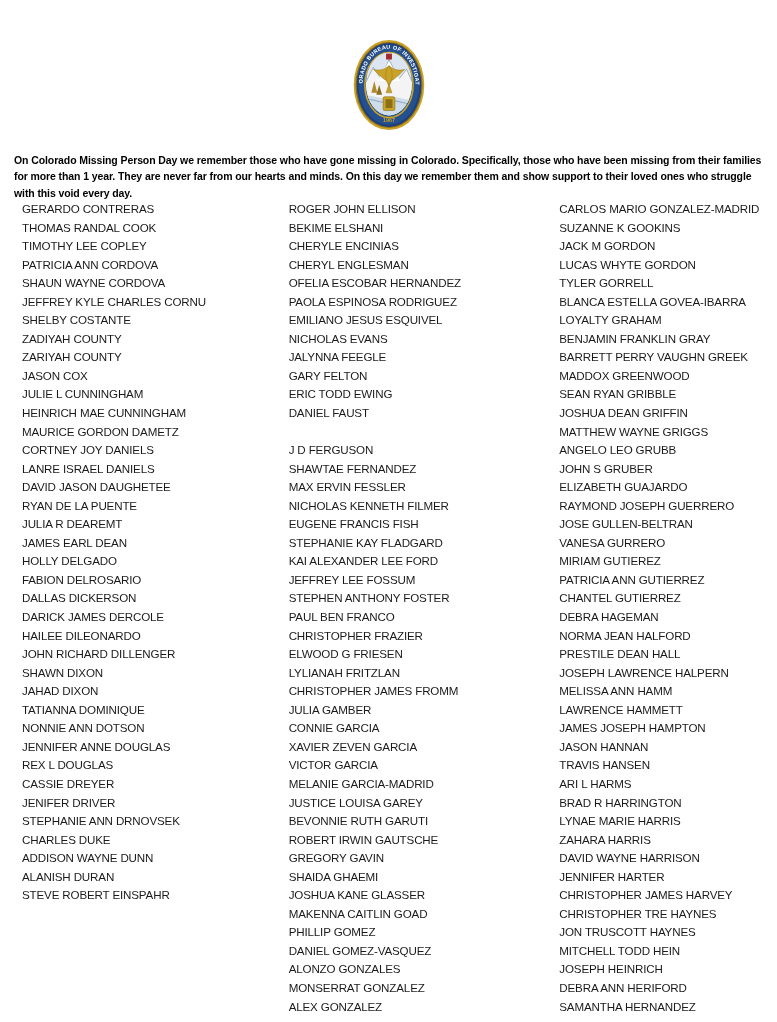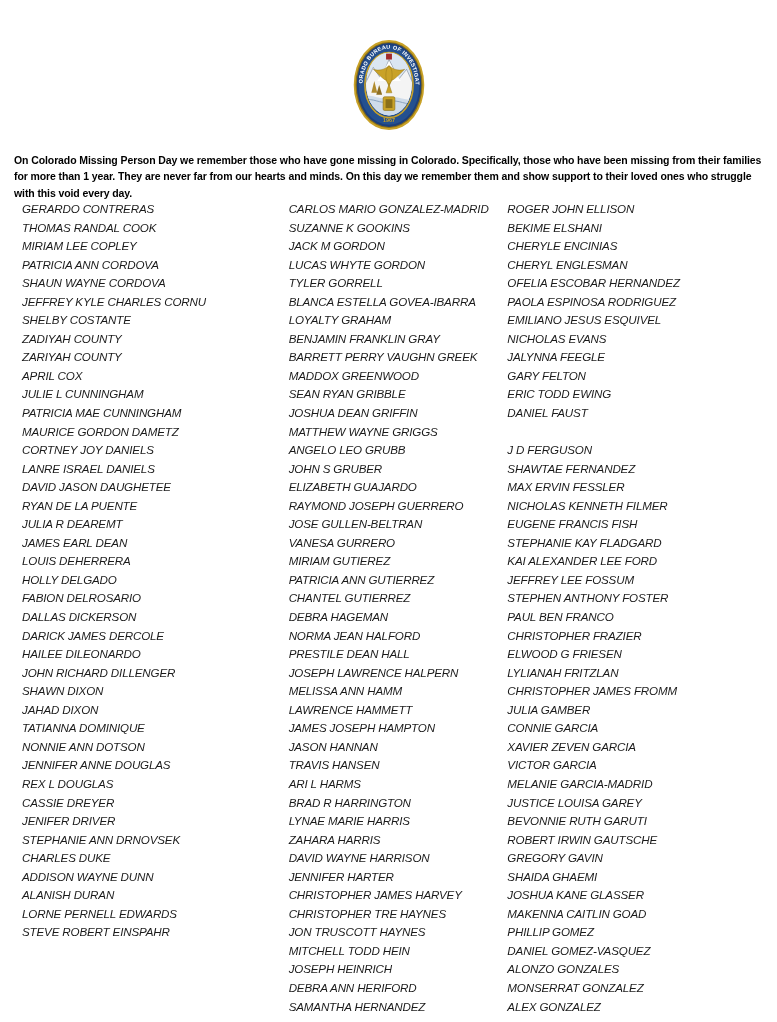--- a/index.html
+++ b/index.html
@@ -42,21 +42,20 @@
 
   
   .names-area {
     position: absolute;
     top: 200px;
     left: 0;
     right: 0;
     bottom: 0;
     display: flex;
     align-items: flex-start;
-    font-style: italic;
   }
   .name-column {
     font-size: 11.6px;
     line-height: 18.55px;
     color: #1a1a1a;
     letter-spacing: -0.15px;
     white-space: nowrap;
   }
   #col-1 { margin-left: 22px;  width: 266px; }
   #col-2 { margin-left: 1px;   width: 270px; }
@@ -124,58 +123,102 @@
     </svg>
   </div>
 </div>
 
 <p class="statement">On Colorado Missing Person Day we remember those who have gone missing in Colorado.  Specifically, those who have been missing from their families for more than 1 year.  They are never far from our hearts and minds. On this day we remember them and show support to their loved ones who struggle with this void every day.</p>
 
 <div class="names-area">
   <div class="name-column" id="col-1">
       <div class="name-entry">GERARDO CONTRERAS</div>
       <div class="name-entry">THOMAS RANDAL COOK</div>
-      <div class="name-entry">MIRIAM LEE COPLEY</div>
+      <div class="name-entry">TIMOTHY LEE COPLEY</div>
       <div class="name-entry">PATRICIA ANN CORDOVA</div>
       <div class="name-entry">SHAUN WAYNE CORDOVA</div>
       <div class="name-entry">JEFFREY KYLE CHARLES CORNU</div>
       <div class="name-entry">SHELBY COSTANTE</div>
       <div class="name-entry">ZADIYAH COUNTY</div>
       <div class="name-entry">ZARIYAH COUNTY</div>
-      <div class="name-entry">APRIL COX</div>
+      <div class="name-entry">JASON COX</div>
       <div class="name-entry">JULIE L CUNNINGHAM</div>
-      <div class="name-entry">PATRICIA MAE CUNNINGHAM</div>
+      <div class="name-entry">HEINRICH MAE CUNNINGHAM</div>
       <div class="name-entry">MAURICE GORDON DAMETZ</div>
       <div class="name-entry">CORTNEY JOY DANIELS</div>
       <div class="name-entry">LANRE ISRAEL DANIELS</div>
       <div class="name-entry">DAVID JASON DAUGHETEE</div>
       <div class="name-entry">RYAN DE LA PUENTE</div>
       <div class="name-entry">JULIA R DEAREMT</div>
       <div class="name-entry">JAMES EARL DEAN</div>
-      <div class="name-entry">LOUIS DEHERRERA</div>
       <div class="name-entry">HOLLY DELGADO</div>
       <div class="name-entry">FABION DELROSARIO</div>
       <div class="name-entry">DALLAS DICKERSON</div>
       <div class="name-entry">DARICK JAMES DERCOLE</div>
       <div class="name-entry">HAILEE DILEONARDO</div>
       <div class="name-entry">JOHN RICHARD DILLENGER</div>
       <div class="name-entry">SHAWN DIXON</div>
       <div class="name-entry">JAHAD DIXON</div>
       <div class="name-entry">TATIANNA DOMINIQUE</div>
       <div class="name-entry">NONNIE ANN DOTSON</div>
       <div class="name-entry">JENNIFER ANNE DOUGLAS</div>
       <div class="name-entry">REX L DOUGLAS</div>
       <div class="name-entry">CASSIE DREYER</div>
       <div class="name-entry">JENIFER DRIVER</div>
       <div class="name-entry">STEPHANIE ANN DRNOVSEK</div>
       <div class="name-entry">CHARLES DUKE</div>
       <div class="name-entry">ADDISON WAYNE DUNN</div>
       <div class="name-entry">ALANISH DURAN</div>
-      <div class="name-entry">LORNE PERNELL EDWARDS</div>
       <div class="name-entry">STEVE ROBERT EINSPAHR</div>
+    </div>
+  <div class="name-column" id="col-2">
+      <div class="name-entry">ROGER JOHN ELLISON</div>
+      <div class="name-entry">BEKIME ELSHANI</div>
+      <div class="name-entry">CHERYLE ENCINIAS</div>
+      <div class="name-entry">CHERYL ENGLESMAN</div>
+      <div class="name-entry">OFELIA ESCOBAR HERNANDEZ</div>
+      <div class="name-entry">PAOLA ESPINOSA RODRIGUEZ</div>
+      <div class="name-entry">EMILIANO JESUS ESQUIVEL</div>
+      <div class="name-entry">NICHOLAS EVANS</div>
+      <div class="name-entry">JALYNNA FEEGLE</div>
+      <div class="name-entry">GARY FELTON</div>
+      <div class="name-entry">ERIC TODD EWING</div>
+      <div class="name-entry">DANIEL FAUST</div>
+      <div class="name-entry blank">&nbsp;</div>
+      <div class="name-entry">J D FERGUSON</div>
+      <div class="name-entry">SHAWTAE FERNANDEZ</div>
+      <div class="name-entry">MAX ERVIN FESSLER</div>
+      <div class="name-entry">NICHOLAS KENNETH FILMER</div>
+      <div class="name-entry">EUGENE FRANCIS FISH</div>
+      <div class="name-entry">STEPHANIE KAY FLADGARD</div>
+      <div class="name-entry">KAI ALEXANDER LEE FORD</div>
+      <div class="name-entry">JEFFREY LEE FOSSUM</div>
+      <div class="name-entry">STEPHEN ANTHONY FOSTER</div>
+      <div class="name-entry">PAUL BEN FRANCO</div>
+      <div class="name-entry">CHRISTOPHER FRAZIER</div>
+      <div class="name-entry">ELWOOD G FRIESEN</div>
+      <div class="name-entry">LYLIANAH FRITZLAN</div>
+      <div class="name-entry">CHRISTOPHER JAMES FROMM</div>
+      <div class="name-entry">JULIA GAMBER</div>
+      <div class="name-entry">CONNIE GARCIA</div>
+      <div class="name-entry">XAVIER ZEVEN GARCIA</div>
+      <div class="name-entry">VICTOR GARCIA</div>
+      <div class="name-entry">MELANIE GARCIA-MADRID</div>
+      <div class="name-entry">JUSTICE LOUISA GAREY</div>
+      <div class="name-entry">BEVONNIE RUTH GARUTI</div>
+      <div class="name-entry">ROBERT IRWIN GAUTSCHE</div>
+      <div class="name-entry">GREGORY GAVIN</div>
+      <div class="name-entry">SHAIDA GHAEMI</div>
+      <div class="name-entry">JOSHUA KANE GLASSER</div>
+      <div class="name-entry">MAKENNA CAITLIN GOAD</div>
+      <div class="name-entry">PHILLIP GOMEZ</div>
+      <div class="name-entry">DANIEL GOMEZ-VASQUEZ</div>
+      <div class="name-entry">ALONZO GONZALES</div>
+      <div class="name-entry">MONSERRAT GONZALEZ</div>
+      <div class="name-entry">ALEX GONZALEZ</div>
     </div>
   <div class="name-column" id="col-3">
       <div class="name-entry">CARLOS MARIO GONZALEZ-MADRID</div>
       <div class="name-entry">SUZANNE K GOOKINS</div>
       <div class="name-entry">JACK M GORDON</div>
       <div class="name-entry">LUCAS WHYTE GORDON</div>
       <div class="name-entry">TYLER GORRELL</div>
       <div class="name-entry">BLANCA ESTELLA GOVEA-IBARRA</div>
       <div class="name-entry">LOYALTY GRAHAM</div>
       <div class="name-entry">BENJAMIN FRANKLIN GRAY</div>
@@ -209,59 +252,13 @@
       <div class="name-entry">DAVID WAYNE HARRISON</div>
       <div class="name-entry">JENNIFER HARTER</div>
       <div class="name-entry">CHRISTOPHER JAMES HARVEY</div>
       <div class="name-entry">CHRISTOPHER TRE HAYNES</div>
       <div class="name-entry">JON TRUSCOTT HAYNES</div>
       <div class="name-entry">MITCHELL TODD HEIN</div>
       <div class="name-entry">JOSEPH HEINRICH</div>
       <div class="name-entry">DEBRA ANN HERIFORD</div>
       <div class="name-entry">SAMANTHA HERNANDEZ</div>
     </div>
-  <div class="name-column" id="col-2">
-      <div class="name-entry">ROGER JOHN ELLISON</div>
-      <div class="name-entry">BEKIME ELSHANI</div>
-      <div class="name-entry">CHERYLE ENCINIAS</div>
-      <div class="name-entry">CHERYL ENGLESMAN</div>
-      <div class="name-entry">OFELIA ESCOBAR HERNANDEZ</div>
-      <div class="name-entry">PAOLA ESPINOSA RODRIGUEZ</div>
-      <div class="name-entry">EMILIANO JESUS ESQUIVEL</div>
-      <div class="name-entry">NICHOLAS EVANS</div>
-      <div class="name-entry">JALYNNA FEEGLE</div>
-      <div class="name-entry">GARY FELTON</div>
-      <div class="name-entry">ERIC TODD EWING</div>
-      <div class="name-entry">DANIEL FAUST</div>
-      <div class="name-entry blank">&nbsp;</div>
-      <div class="name-entry">J D FERGUSON</div>
-      <div class="name-entry">SHAWTAE FERNANDEZ</div>
-      <div class="name-entry">MAX ERVIN FESSLER</div>
-      <div class="name-entry">NICHOLAS KENNETH FILMER</div>
-      <div class="name-entry">EUGENE FRANCIS FISH</div>
-      <div class="name-entry">STEPHANIE KAY FLADGARD</div>
-      <div class="name-entry">KAI ALEXANDER LEE FORD</div>
-      <div class="name-entry">JEFFREY LEE FOSSUM</div>
-      <div class="name-entry">STEPHEN ANTHONY FOSTER</div>
-      <div class="name-entry">PAUL BEN FRANCO</div>
-      <div class="name-entry">CHRISTOPHER FRAZIER</div>
-      <div class="name-entry">ELWOOD G FRIESEN</div>
-      <div class="name-entry">LYLIANAH FRITZLAN</div>
-      <div class="name-entry">CHRISTOPHER JAMES FROMM</div>
-      <div class="name-entry">JULIA GAMBER</div>
-      <div class="name-entry">CONNIE GARCIA</div>
-      <div class="name-entry">XAVIER ZEVEN GARCIA</div>
-      <div class="name-entry">VICTOR GARCIA</div>
-      <div class="name-entry">MELANIE GARCIA-MADRID</div>
-      <div class="name-entry">JUSTICE LOUISA GAREY</div>
-      <div class="name-entry">BEVONNIE RUTH GARUTI</div>
-      <div class="name-entry">ROBERT IRWIN GAUTSCHE</div>
-      <div class="name-entry">GREGORY GAVIN</div>
-      <div class="name-entry">SHAIDA GHAEMI</div>
-      <div class="name-entry">JOSHUA KANE GLASSER</div>
-      <div class="name-entry">MAKENNA CAITLIN GOAD</div>
-      <div class="name-entry">PHILLIP GOMEZ</div>
-      <div class="name-entry">DANIEL GOMEZ-VASQUEZ</div>
-      <div class="name-entry">ALONZO GONZALES</div>
-      <div class="name-entry">MONSERRAT GONZALEZ</div>
-      <div class="name-entry">ALEX GONZALEZ</div>
-    </div>
 </div>
 
 </body></html>

